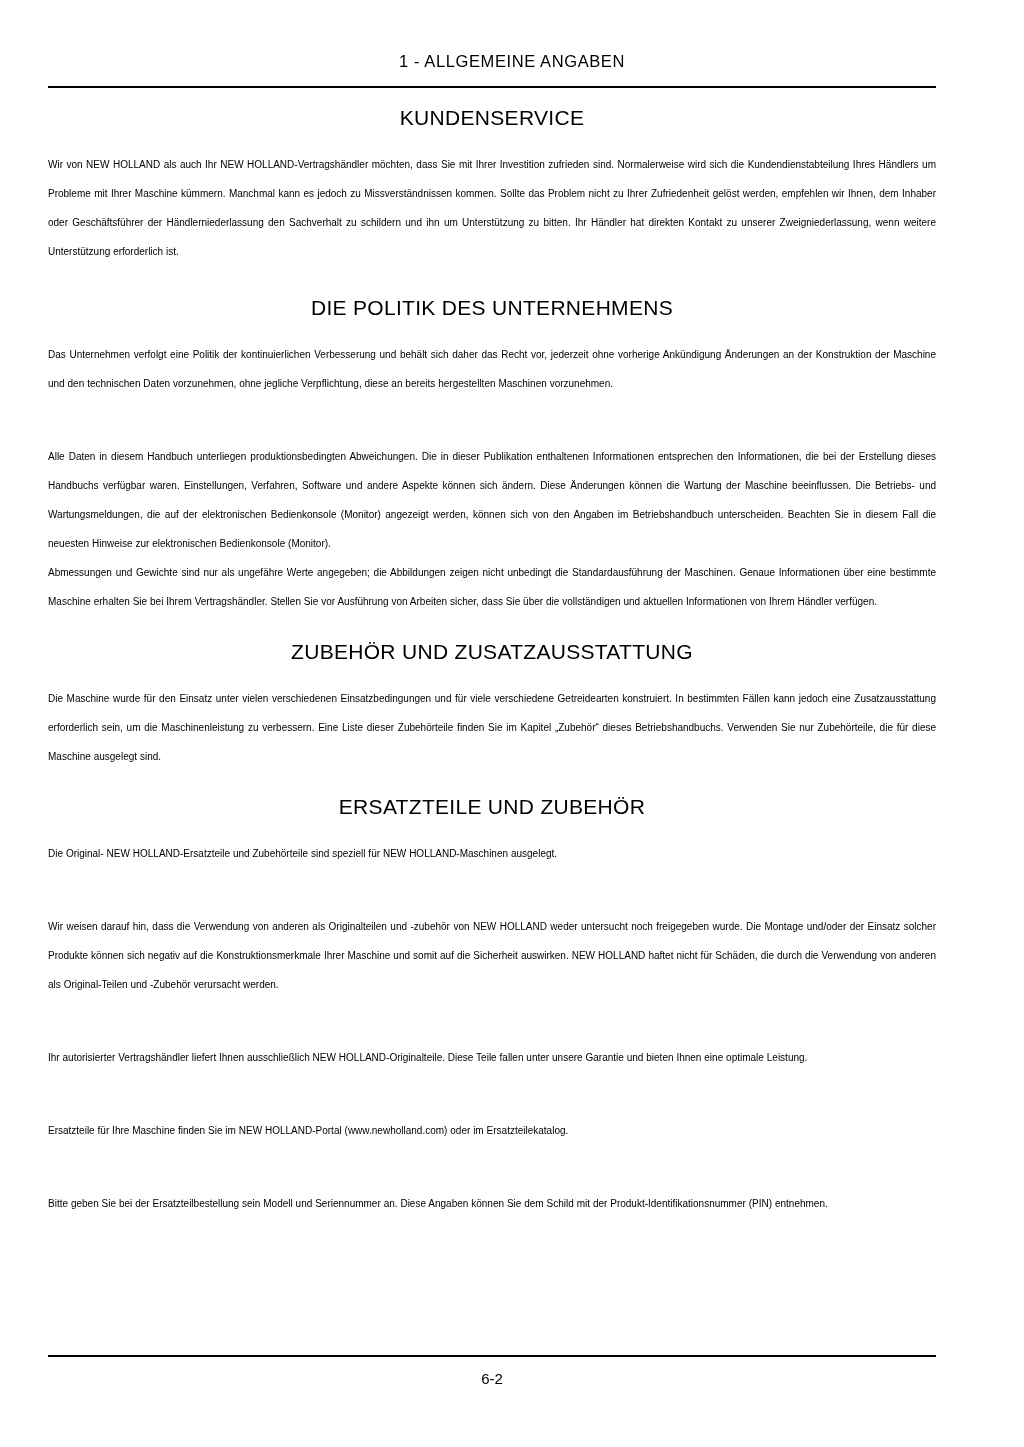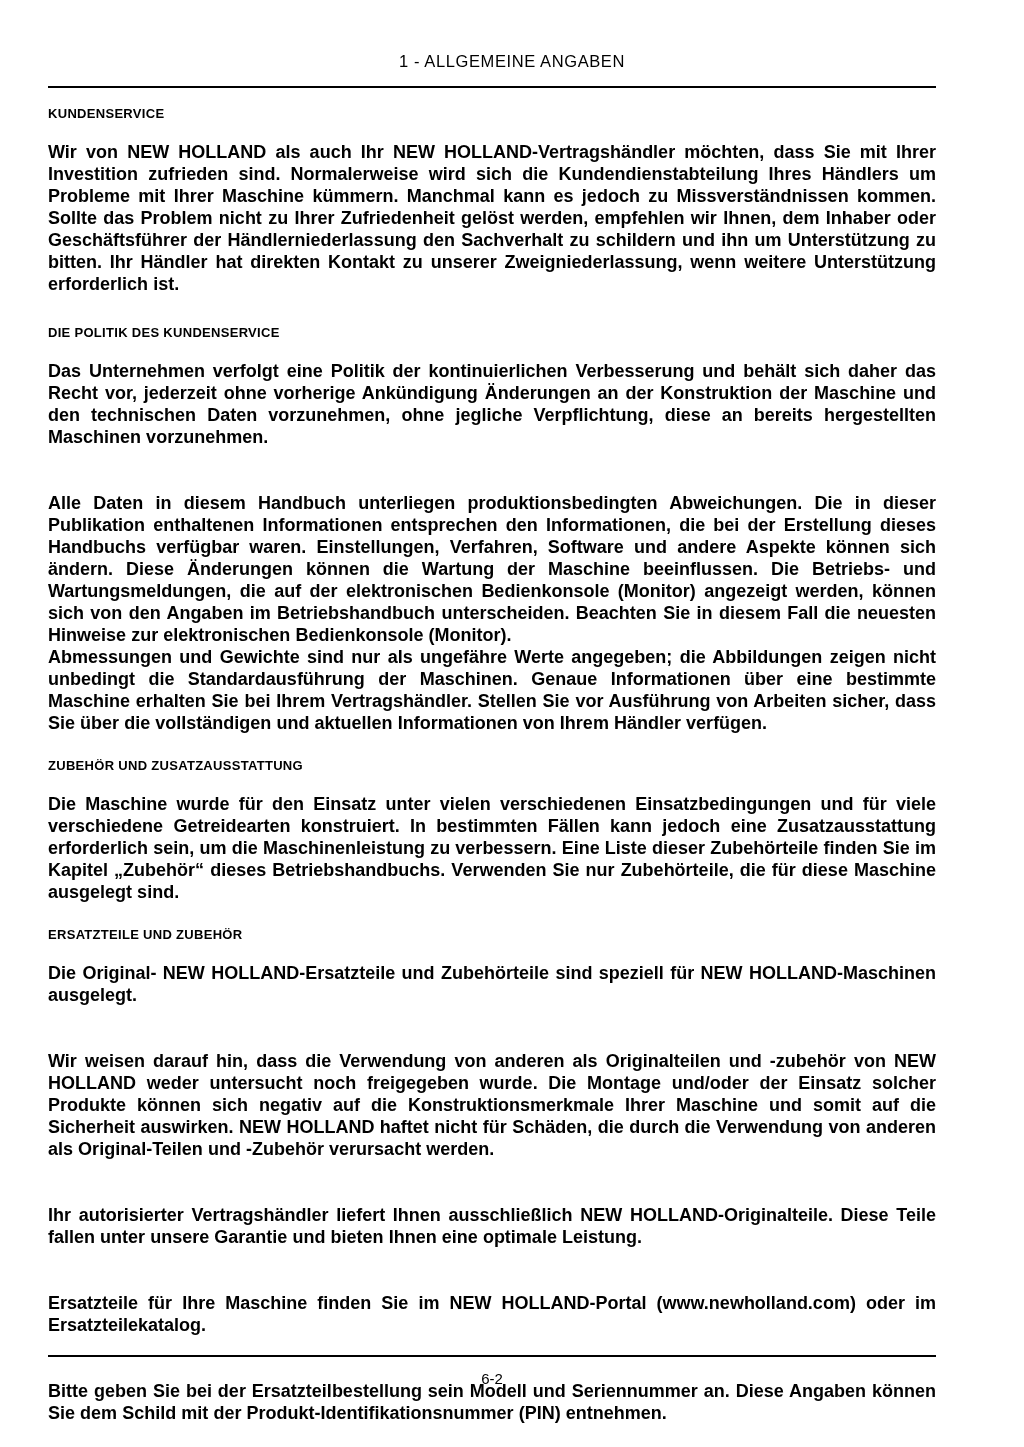--- a/index.html
+++ b/index.html
@@ -41,33 +41,33 @@
     height: 2px;
     background: #000;
   }
   .content {
     position: absolute;
     top: 106px;
     left: 48px;
     width: 888px;
   }
   h2.section-title {
-    font-size: 13px;
-    font-weight: bold;
+    font-size: 21px;
+    font-weight: normal;
     margin: 0 0 0 0;
     letter-spacing: 0.3px;
+    text-align: center;
   }
   .sec-kundenservice { margin-top: 10px; }
   p.body-text {
-    font-size: 18px;
-    line-height: 22px;
+    font-size: 10px;
+    line-height: 29px;
     text-align: justify;
     margin: 0;
     word-spacing: 0.1px;
-    font-weight: bold;
   }
   .gap-after-title { height: 20px; }
   .gap-para { height: 22px; }
   .gap-section { height: 30px; }
   .gap-section-sm { height: 24px; }
   .footer-rule {
     position: absolute;
     top: 1355px;
     left: 48px;
     width: 888px;
@@ -94,21 +94,21 @@
   <div class="header-rule"></div>
 
   <div class="content">
 
     <h2 class="section-title sec-kundenservice">KUNDENSERVICE</h2>
     <div class="gap-after-title"></div>
     <p class="body-text">Wir von NEW HOLLAND als auch Ihr NEW HOLLAND-Vertragshändler möchten, dass Sie mit Ihrer Investition zufrieden sind.  Normalerweise wird sich die Kundendienstabteilung Ihres Händlers um Probleme mit Ihrer Maschine kümmern.  Manchmal kann es jedoch zu Missverständnissen kommen.  Sollte das Problem nicht zu Ihrer Zufriedenheit gelöst werden, empfehlen wir Ihnen, dem Inhaber oder Geschäftsführer der Händlerniederlassung den Sachverhalt zu schildern und ihn um Unterstützung zu bitten.  Ihr Händler hat direkten Kontakt zu unserer Zweigniederlassung, wenn weitere Unterstützung erforderlich ist.</p>
 
     <div class="gap-section"></div>
 
-    <h2 class="section-title">DIE POLITIK DES KUNDENSERVICE</h2>
+    <h2 class="section-title">DIE POLITIK DES UNTERNEHMENS</h2>
     <div class="gap-after-title"></div>
     <p class="body-text">Das Unternehmen verfolgt eine Politik der kontinuierlichen Verbesserung und behält sich daher das Recht vor, jederzeit ohne vorherige Ankündigung Änderungen an der Konstruktion der Maschine und den technischen Daten vorzunehmen, ohne jegliche Verpflichtung, diese an bereits hergestellten Maschinen vorzunehmen.</p>
     <div class="gap-para"></div>
     <div class="gap-para"></div>
     <p class="body-text">Alle Daten in diesem Handbuch unterliegen produktionsbedingten Abweichungen.  Die in dieser Publikation enthaltenen Informationen entsprechen den Informationen, die bei der Erstellung dieses Handbuchs verfügbar waren.  Einstellungen, Verfahren, Software und andere Aspekte können sich ändern.  Diese Änderungen können die Wartung der Maschine beeinflussen.  Die Betriebs- und Wartungsmeldungen, die auf der elektronischen Bedienkonsole (Monitor) angezeigt werden, können sich von den Angaben im Betriebshandbuch unterscheiden.  Beachten Sie in diesem Fall die neuesten Hinweise zur elektronischen Bedienkonsole (Monitor).</p>
     <p class="body-text">Abmessungen und Gewichte sind nur als ungefähre Werte angegeben; die Abbildungen zeigen nicht unbedingt die Standardausführung der Maschinen.  Genaue Informationen über eine bestimmte Maschine erhalten Sie bei Ihrem Vertragshändler.  Stellen Sie vor Ausführung von Arbeiten sicher, dass Sie über die vollständigen und aktuellen Informationen von Ihrem Händler verfügen.</p>
 
     <div class="gap-section-sm"></div>
 
     <h2 class="section-title">ZUBEHÖR UND ZUSATZAUSSTATTUNG</h2>

